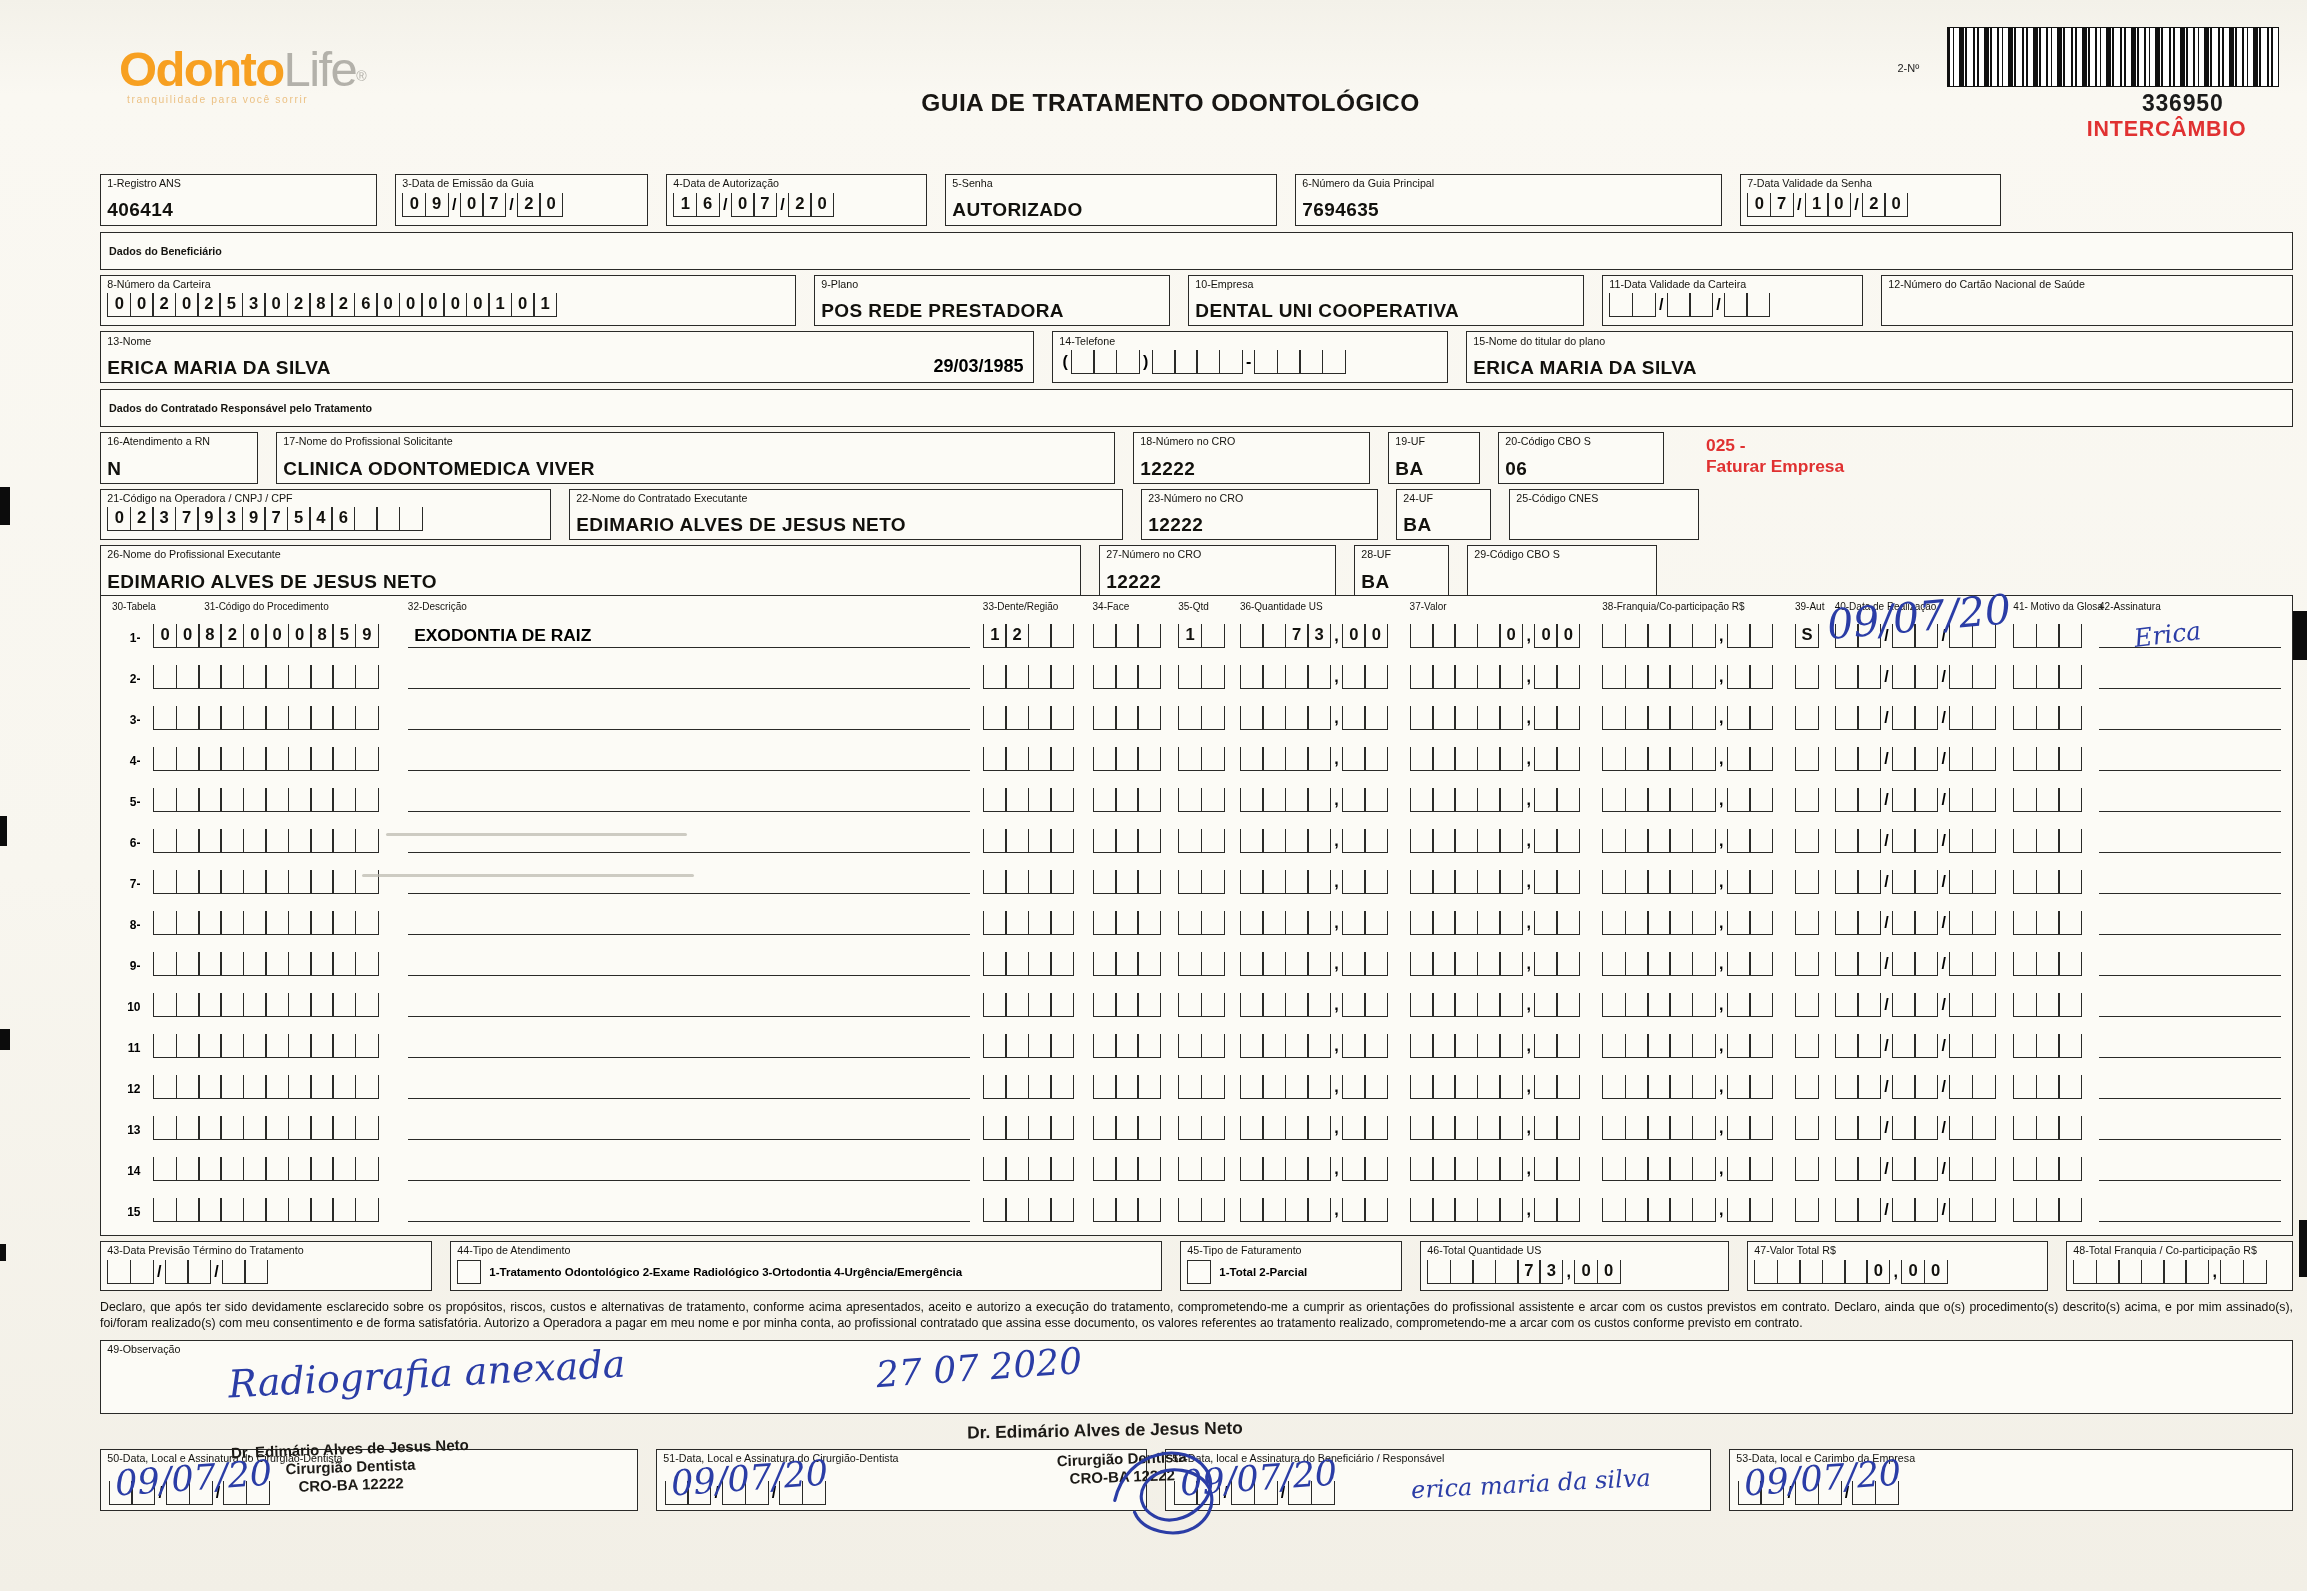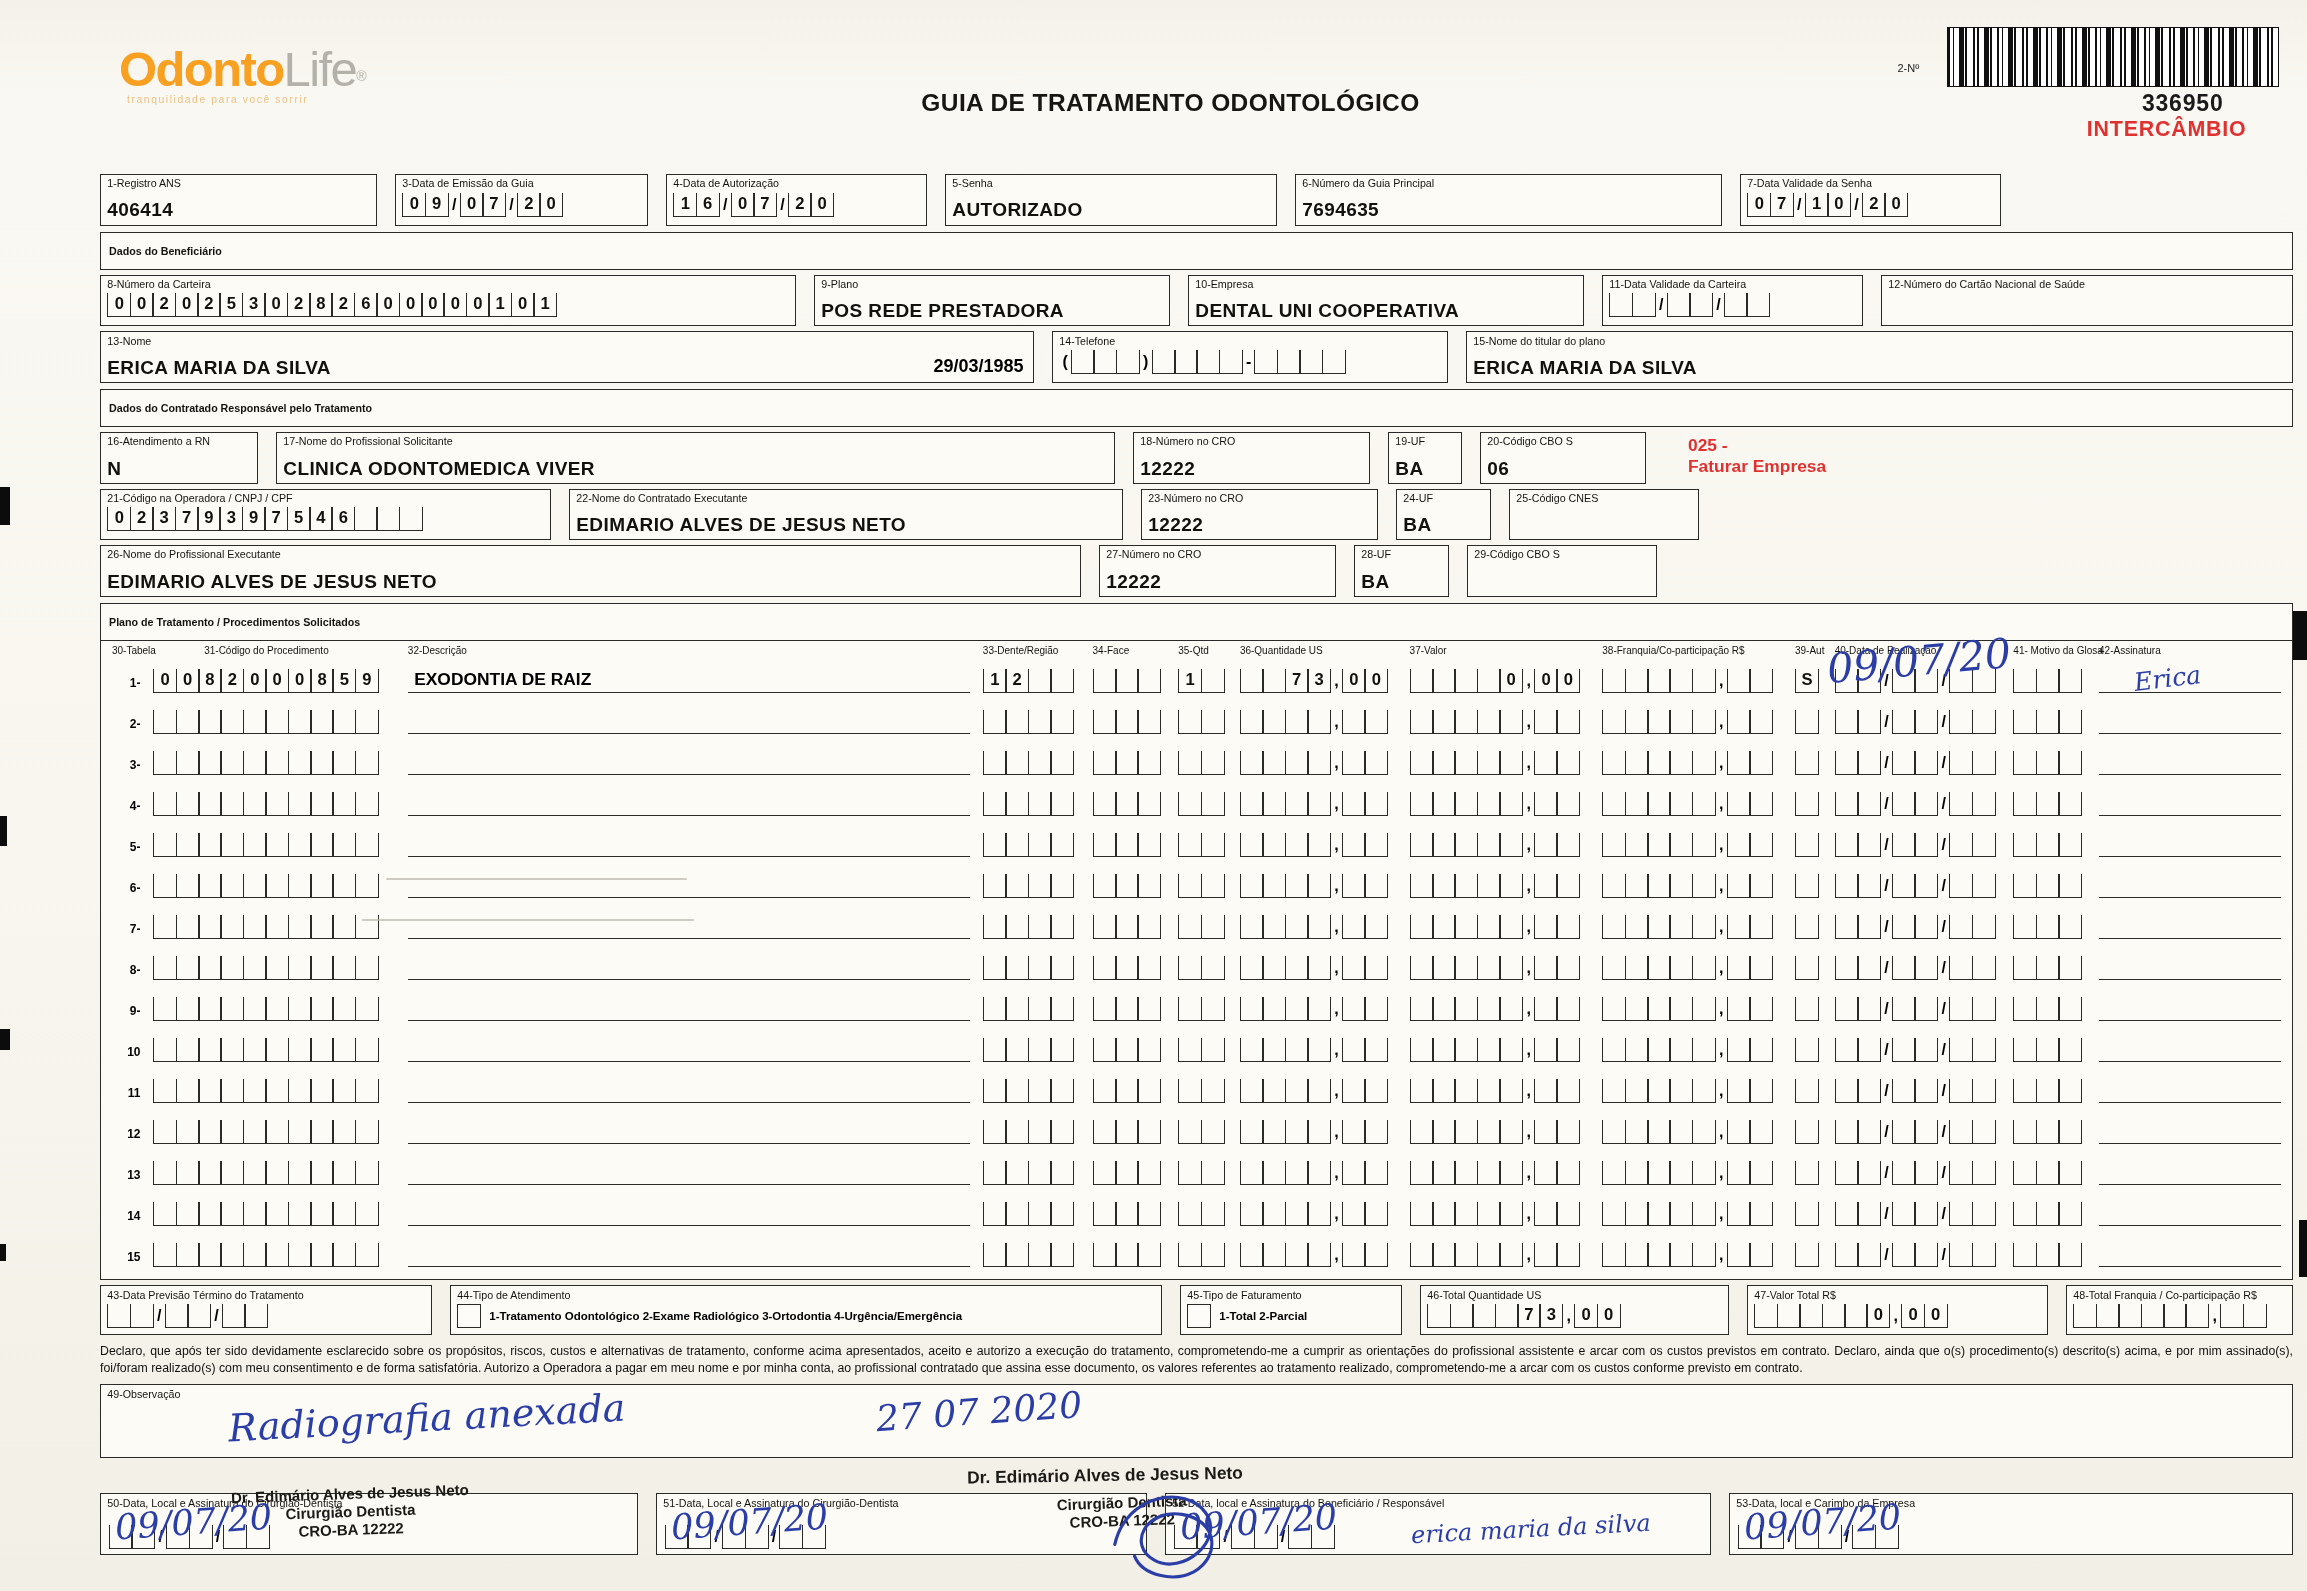--- a/index.html
+++ b/index.html
@@ -269,21 +269,21 @@
         <span class="fvalue">N</span>
       </div>
       <div class="fbox" style="width:839px">
         <span class="flabel">17-Nome do Profissional Solicitante</span>
         <span class="fvalue">CLINICA ODONTOMEDICA VIVER</span>
       </div>
       <div class="fbox" style="width:237px">
         <span class="flabel">18-Número no CRO</span>
         <span class="fvalue">12222</span>
       </div>
-      <div class="fbox" style="width:74px">
+      <div class="fbox" style="width:92px">
         <span class="flabel">19-UF</span>
         <span class="fvalue">BA</span>
       </div>
       <div class="fbox" style="width:166px">
         <span class="flabel">20-Código CBO S</span>
         <span class="fvalue">06</span>
       </div>
       <div class="rednote">
         <div>025 -</div>
         <div>Faturar Empresa</div>
@@ -340,21 +340,20 @@
       <div class="fbox" style="width:95px">
         <span class="flabel">28-UF</span>
         <span class="fvalue">BA</span>
       </div>
       <div class="fbox" style="width:190px">
         <span class="flabel">29-Código CBO S</span>
         <span class="fvalue"></span>
       </div>
     </div>
 
-    <div class="strip">Plano de Tratamento / Procedimentos Solicitados</div>
 
     <div class="ptable">
       <div class="streak" style="left:285px;top:237px;width:301px;"></div>
       <div class="streak" style="left:261px;top:278px;width:332px;"></div>
       <div class="phead">
         <span class="c-num">30-Tabela</span>
         <span class="c-code" style="padding-left:51px">31-Código do Procedimento</span>
         <span class="c-desc">32-Descrição</span>
         <span class="c-dente">33-Dente/Região</span>
         <span class="c-face">34-Face</span>

